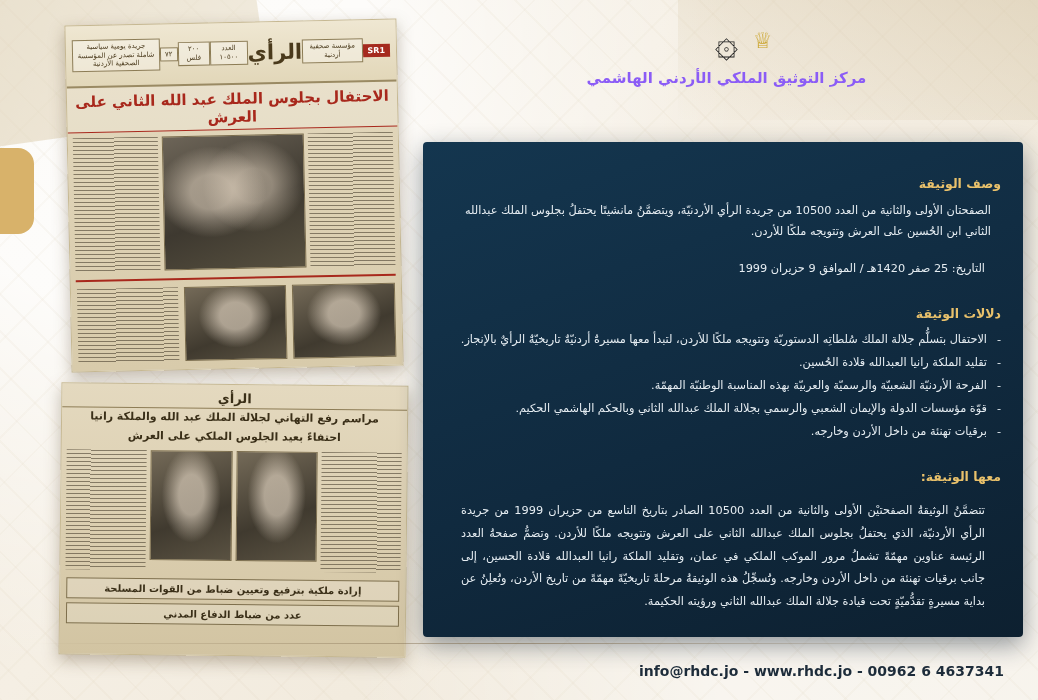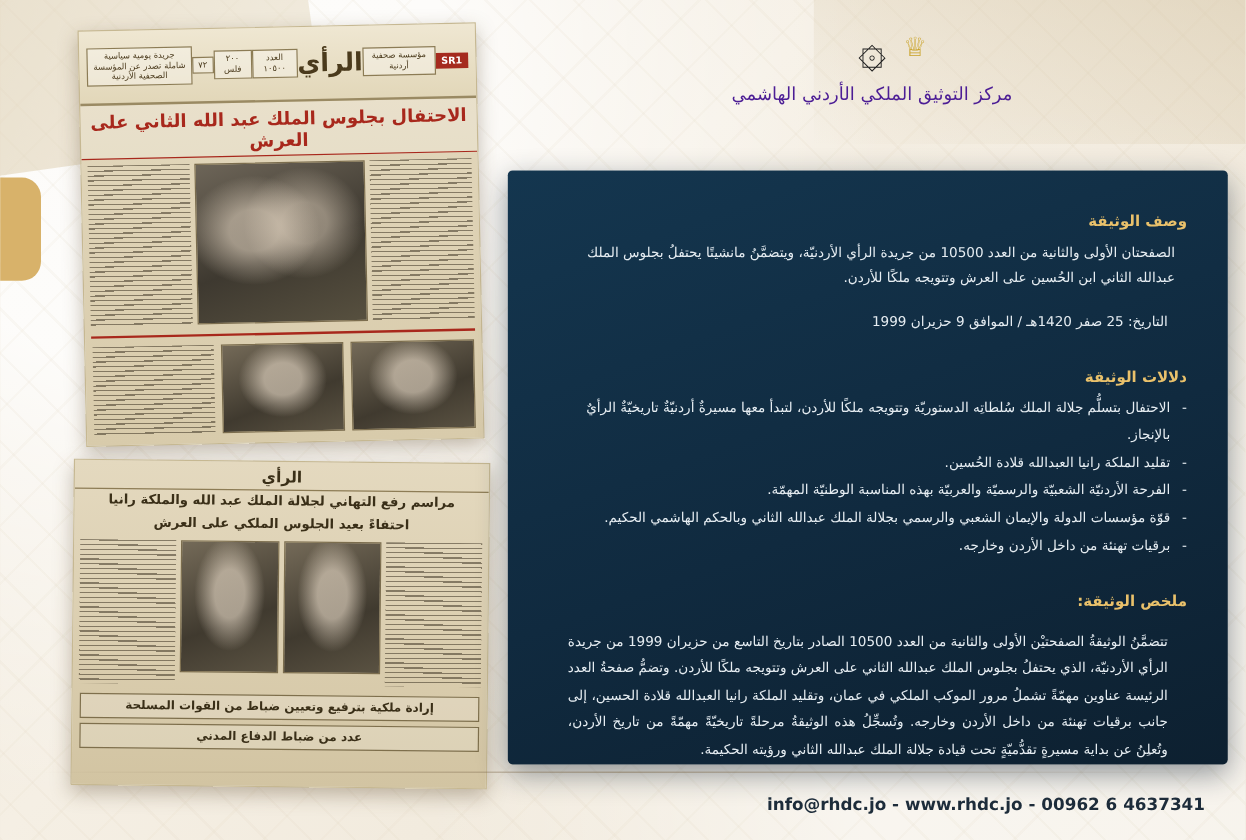--- a/index.html
+++ b/index.html
@@ -245,37 +245,37 @@
   .emblem .crown {
     color: #c9a227;
     font-size: 22px;
     position: relative;
     top: -34px;
     right: -36px;
   }
   .emblem .center-name {
     margin-top: -18px;
     font-size: 15px;
-    font-weight: normal;
-    color: #4c1d95;
+    font-weight: bold;
+    color: #8b5cf6;
     letter-spacing: 0.5px;
   }
 
   .panel {
     position: absolute;
     top: 142px;
     left: 8px;
     width: 600px;
     height: 495px;
     background: #123047;
     background: linear-gradient(160deg,#14364f 0%, #102a3f 55%, #0d2030 100%);
     border-radius: 4px;
     box-shadow: 0 8px 24px rgba(20,35,50,0.45);
     color: #e8eef3;
-    padding: 34px 34px 24px;
+    padding: 34px 22px 24px;
     box-sizing: border-box;
     text-align: right;
   }
   .sec-title {
     color: #e9c16b;
     font-weight: bold;
     font-size: 12.5px;
     margin: 0 0 7px 0;
   }
   .sec-body {
@@ -427,21 +427,21 @@
       <ul class="points">
         <li>الاحتفال بتسلُّم جلالة الملك سُلطاتِه الدستوريّة وتتويجه ملكًا للأردن، لتبدأ معها مسيرةٌ أردنيّةٌ تاريخيّةٌ الرأيٌ بالإنجاز.</li>
         <li>تقليد الملكة رانيا العبدالله قلادة الحُسين.</li>
         <li>الفرحة الأردنيّة الشعبيّة والرسميّة والعربيّة بهذه المناسبة الوطنيّة المهمّة.</li>
         <li>قوّة مؤسسات الدولة والإيمان الشعبي والرسمي بجلالة الملك عبدالله الثاني وبالحكم الهاشمي الحكيم.</li>
         <li>برقيات تهنئة من داخل الأردن وخارجه.</li>
       </ul>
     </div>
 
     <div class="sec-block">
-      <div class="sec-title">ملخص الوثيقة:</div>
+      <div class="sec-title">معها الوثيقة:</div>
       <p class="summary-body">تتضمَّنُ الوثيقةُ الصفحتيْن الأولى والثانية من العدد 10500 الصادر بتاريخ التاسع من حزيران 1999 من جريدة الرأي الأردنيّة، الذي يحتفلُ بجلوس الملك عبدالله الثاني على العرش وتتويجه ملكًا للأردن. وتضمُّ صفحةُ العدد الرئيسة عناوين مهمّةً تشملُ مرور الموكب الملكي في عمان، وتقليد الملكة رانيا العبدالله قلادة الحسين، إلى جانب برقيات تهنئة من داخل الأردن وخارجه. وتُسجِّلُ هذه الوثيقةُ مرحلةً تاريخيّةً مهمّةً من تاريخ الأردن، وتُعلِنُ عن بداية مسيرةٍ تقدُّميّةٍ تحت قيادة جلالة الملك عبدالله الثاني ورؤيته الحكيمة.</p>
     </div>
 
   </div>
 </div>
 
 <div class="footer-rule"></div>
 <div class="footer">
   <div class="footer-contact">info@rhdc.jo - www.rhdc.jo - 00962 6 4637341</div>
 </div>

